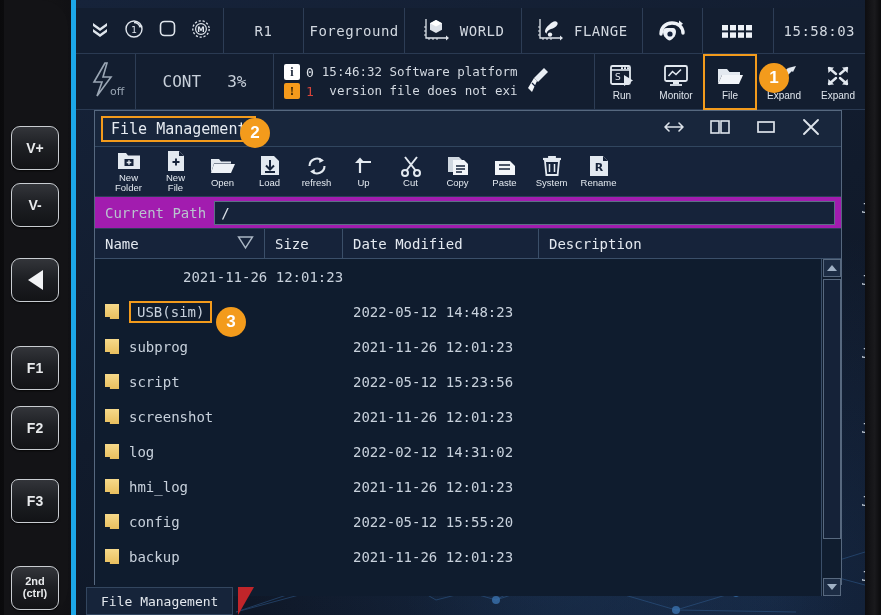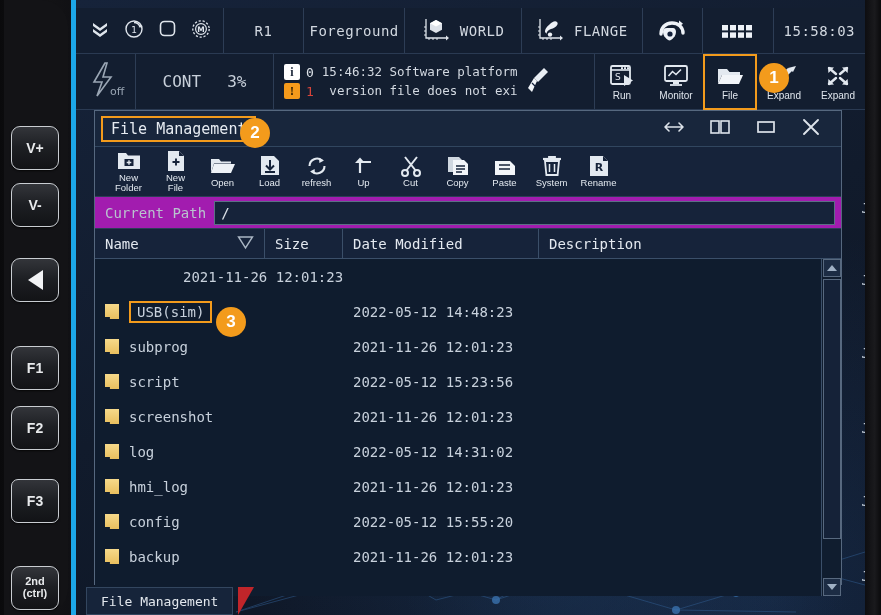--- a/index.html
+++ b/index.html
@@ -665,21 +665,21 @@
           <div class="cell-size"></div>
           <div class="cell-date">2021-11-26 12:01:23</div>
           <div class="cell-desc"></div>
         </div>
         <div class="row">
           <div class="cell-name">
               <span class="folder-ico"></span>
               <span class="name-txt">log</span>
             </div>
           <div class="cell-size"></div>
-          <div class="cell-date">2022-05-12 14:31:02</div>
+          <div class="cell-date">2022-02-12 14:31:02</div>
           <div class="cell-desc"></div>
         </div>
         <div class="row">
           <div class="cell-name">
               <span class="folder-ico"></span>
               <span class="name-txt">hmi_log</span>
             </div>
           <div class="cell-size"></div>
           <div class="cell-date">2021-11-26 12:01:23</div>
           <div class="cell-desc"></div>

